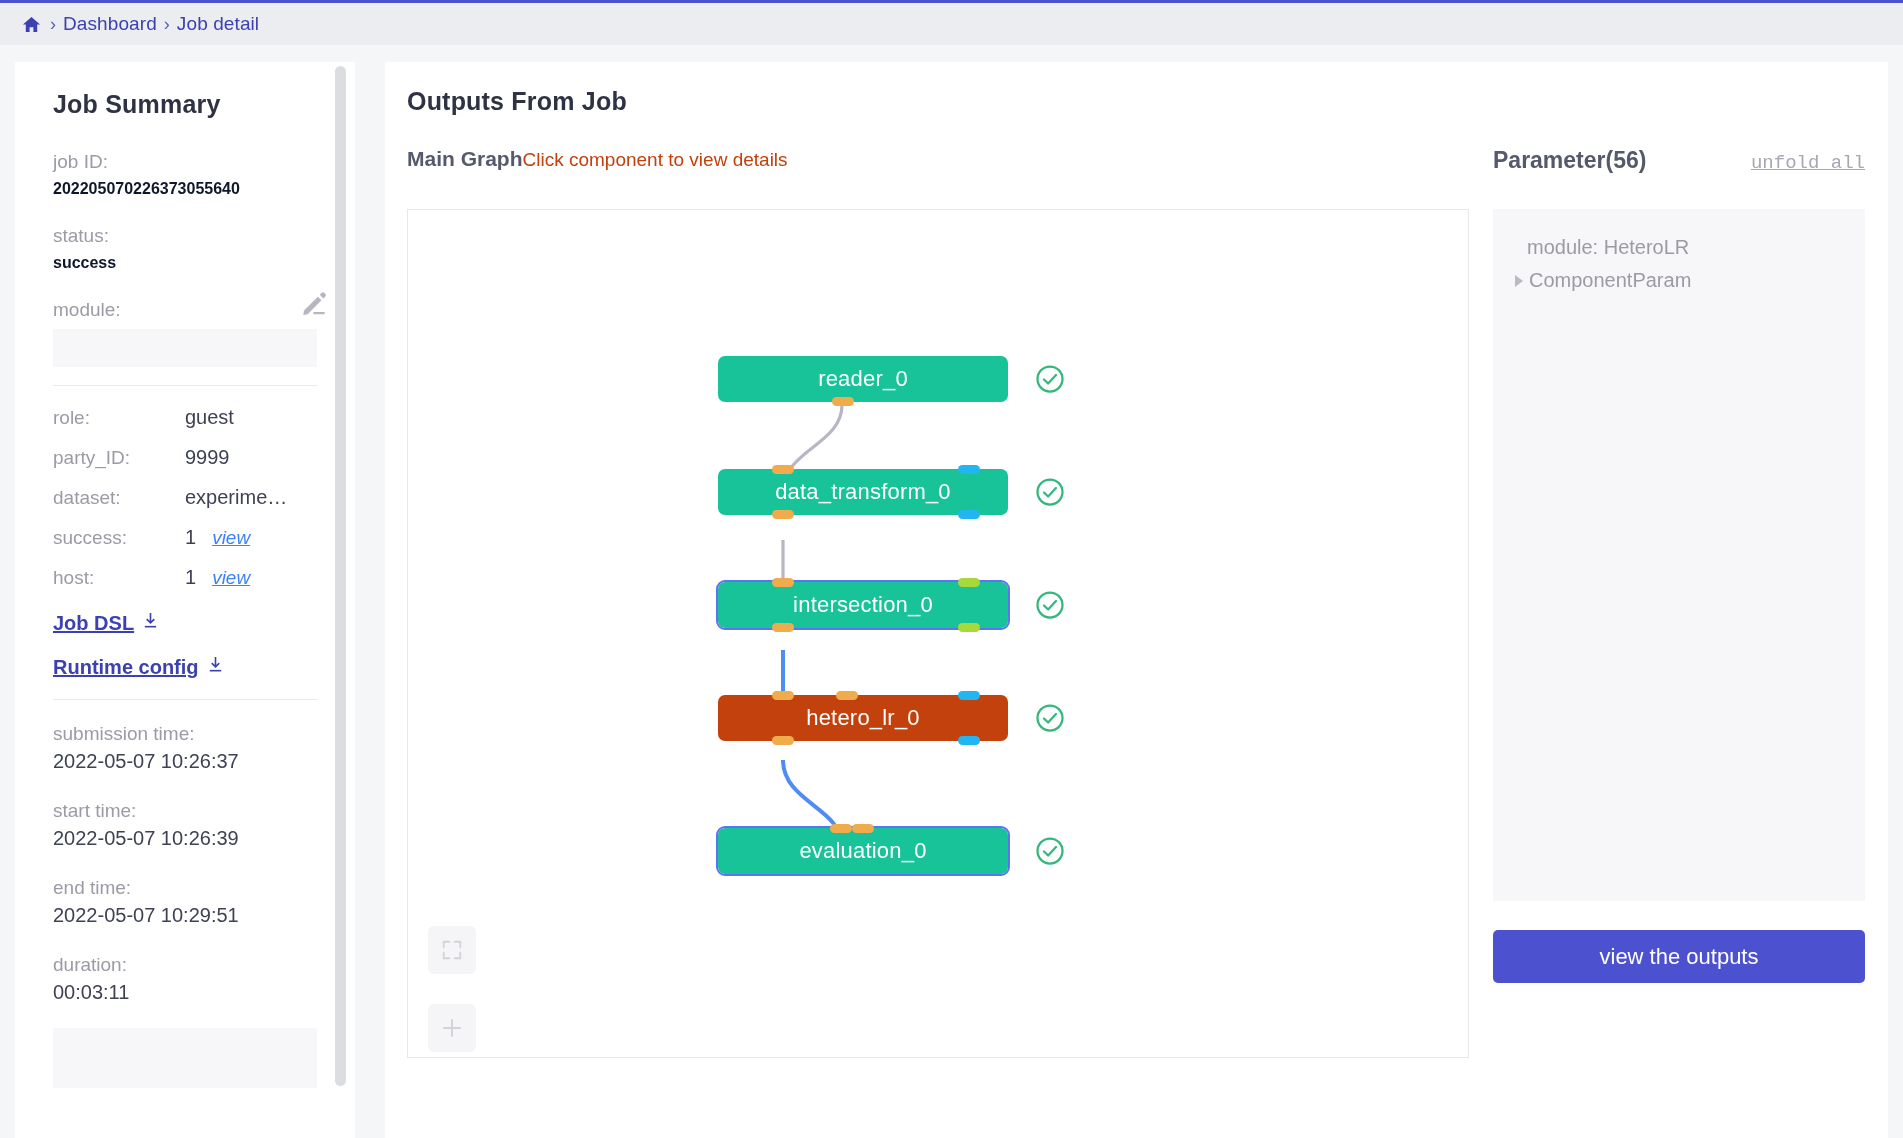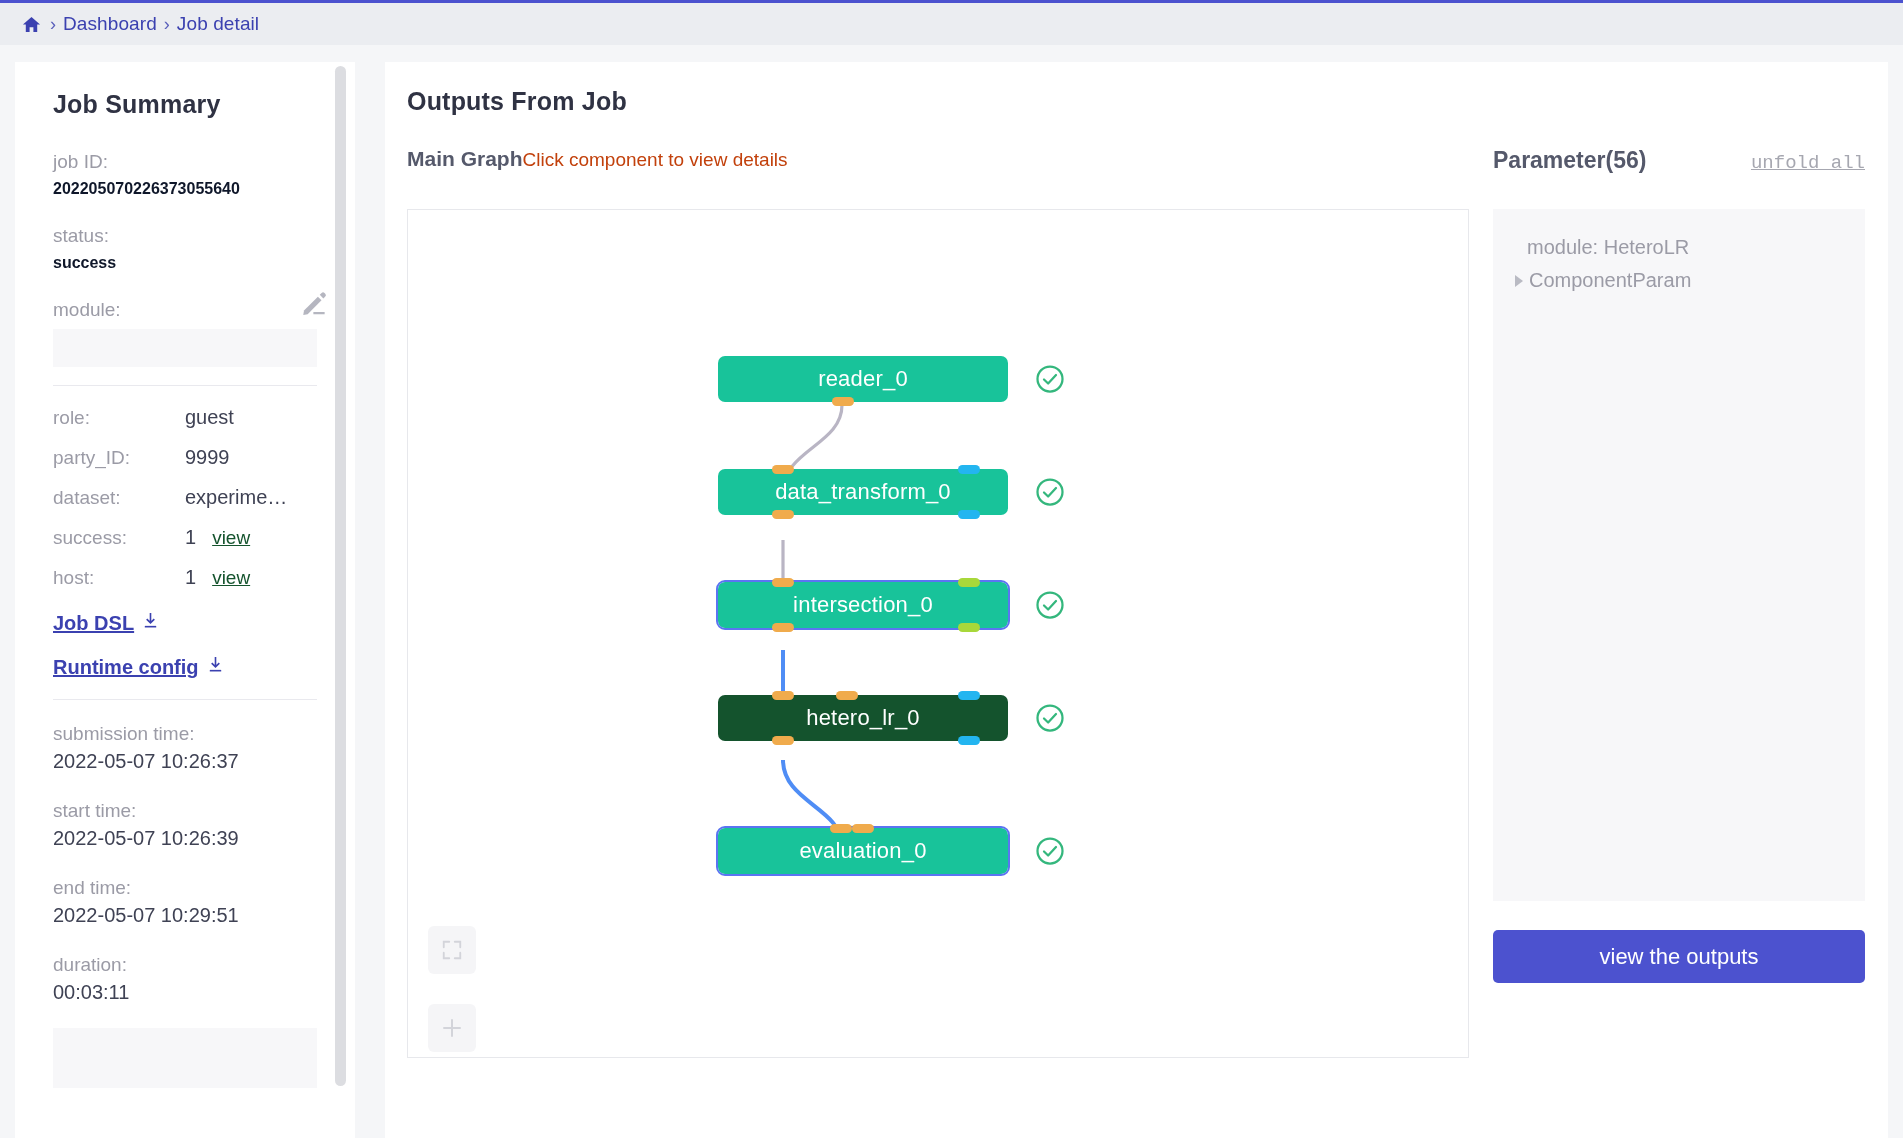--- a/index.html
+++ b/index.html
@@ -102,24 +102,25 @@
   }
   .row-value {
     font-size: 20px;
     color: #3f4254;
     white-space: nowrap;
     overflow: hidden;
   }
   .row-num { font-size: 20px; color: #3f4254; }
   .row-view {
     font-size: 19px;
-    color: #14532d;
+    color: #3b82f6;
     text-decoration: underline;
     margin-left: 16px;
     cursor: pointer;
+    font-style: italic;
   }
 
   .dl-link {
     display: flex;
     align-items: center;
     font-size: 20px;
     font-weight: bold;
     color: #3b41b0;
     margin-bottom: 20px;
     cursor: pointer;
@@ -203,21 +204,21 @@
     display: flex;
     align-items: center;
     justify-content: center;
     color: #ffffff;
     font-size: 22px;
     letter-spacing: .2px;
     cursor: pointer;
     user-select: none;
   }
   .node.teal { background: #18c39a; }
-  .node.indigo { background: #14532d; }
+  .node.indigo { background: #c2410c; }
   .node.sel { outline: 2.5px solid #5b74f2; outline-offset: 0px; }
 
   
   .port {
     position: absolute;
     width: 22px; height: 9px;
     border-radius: 5px;
     cursor: pointer;
   }
   .port.orange { background: #f0ab4c; }

